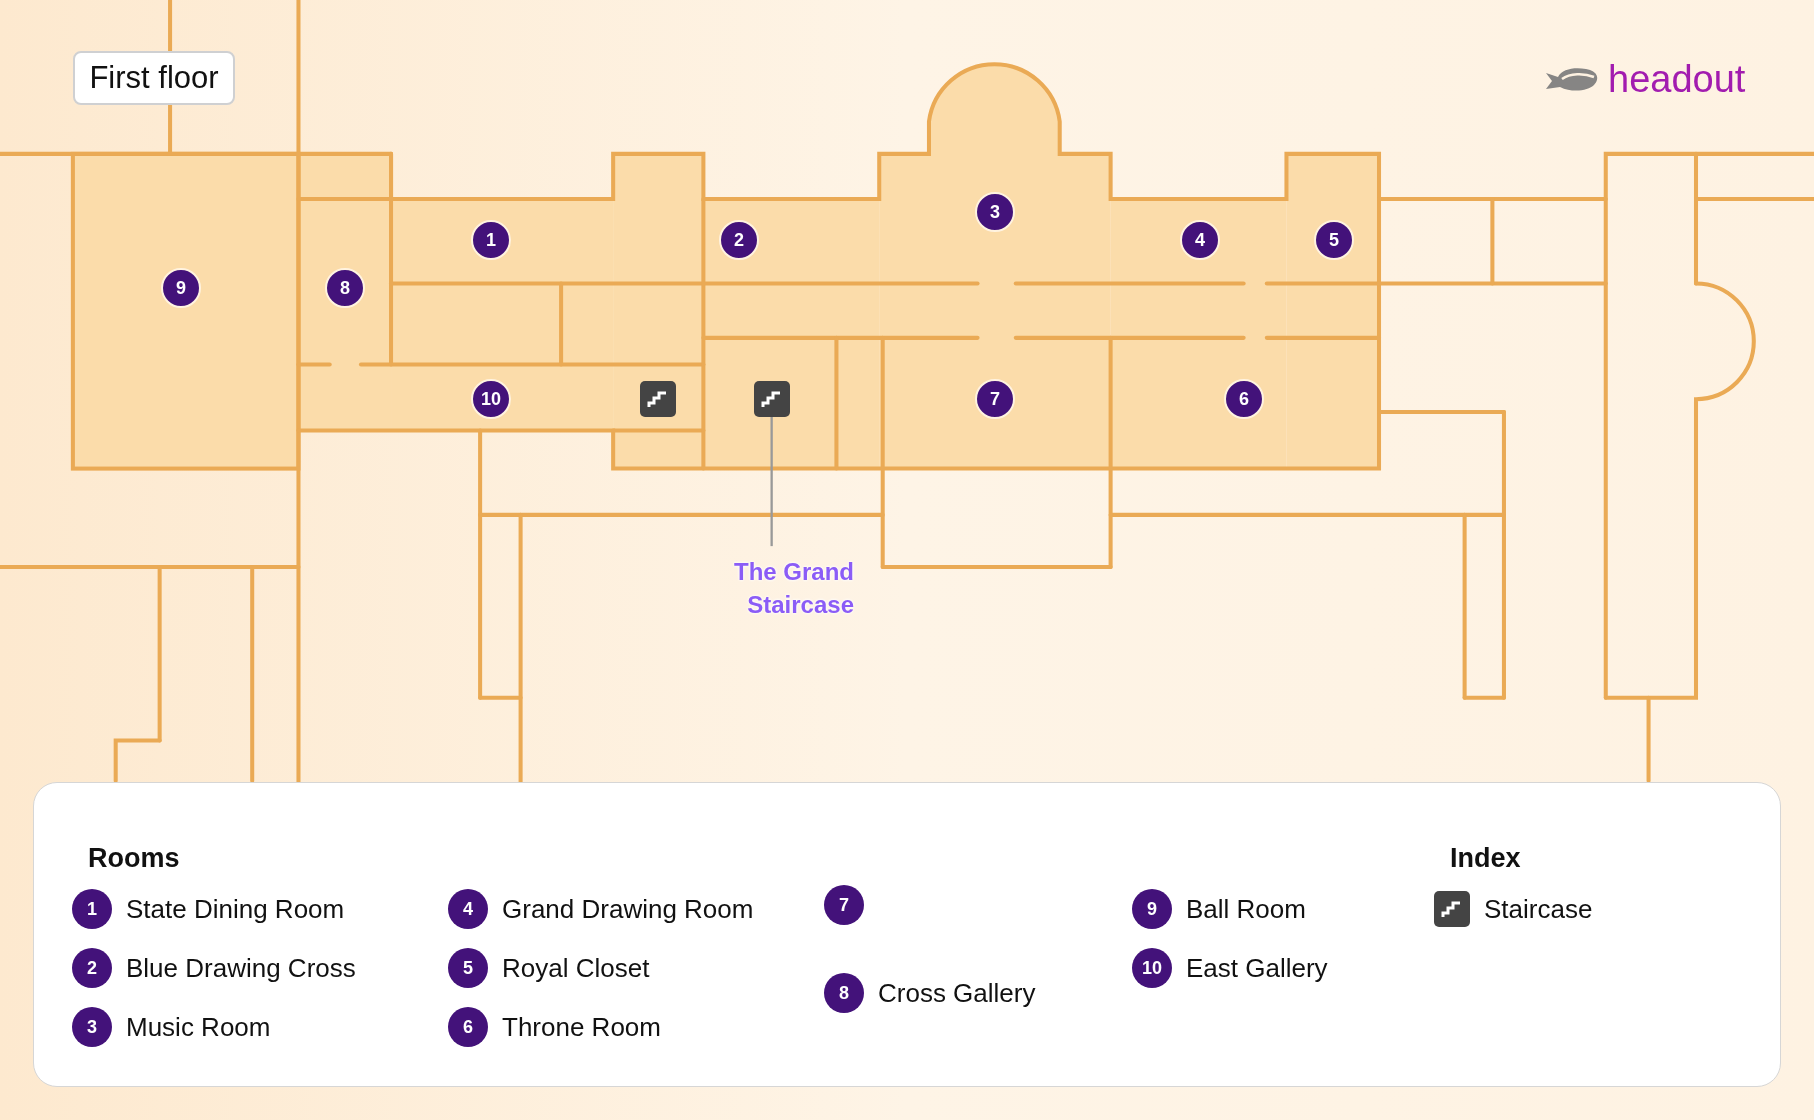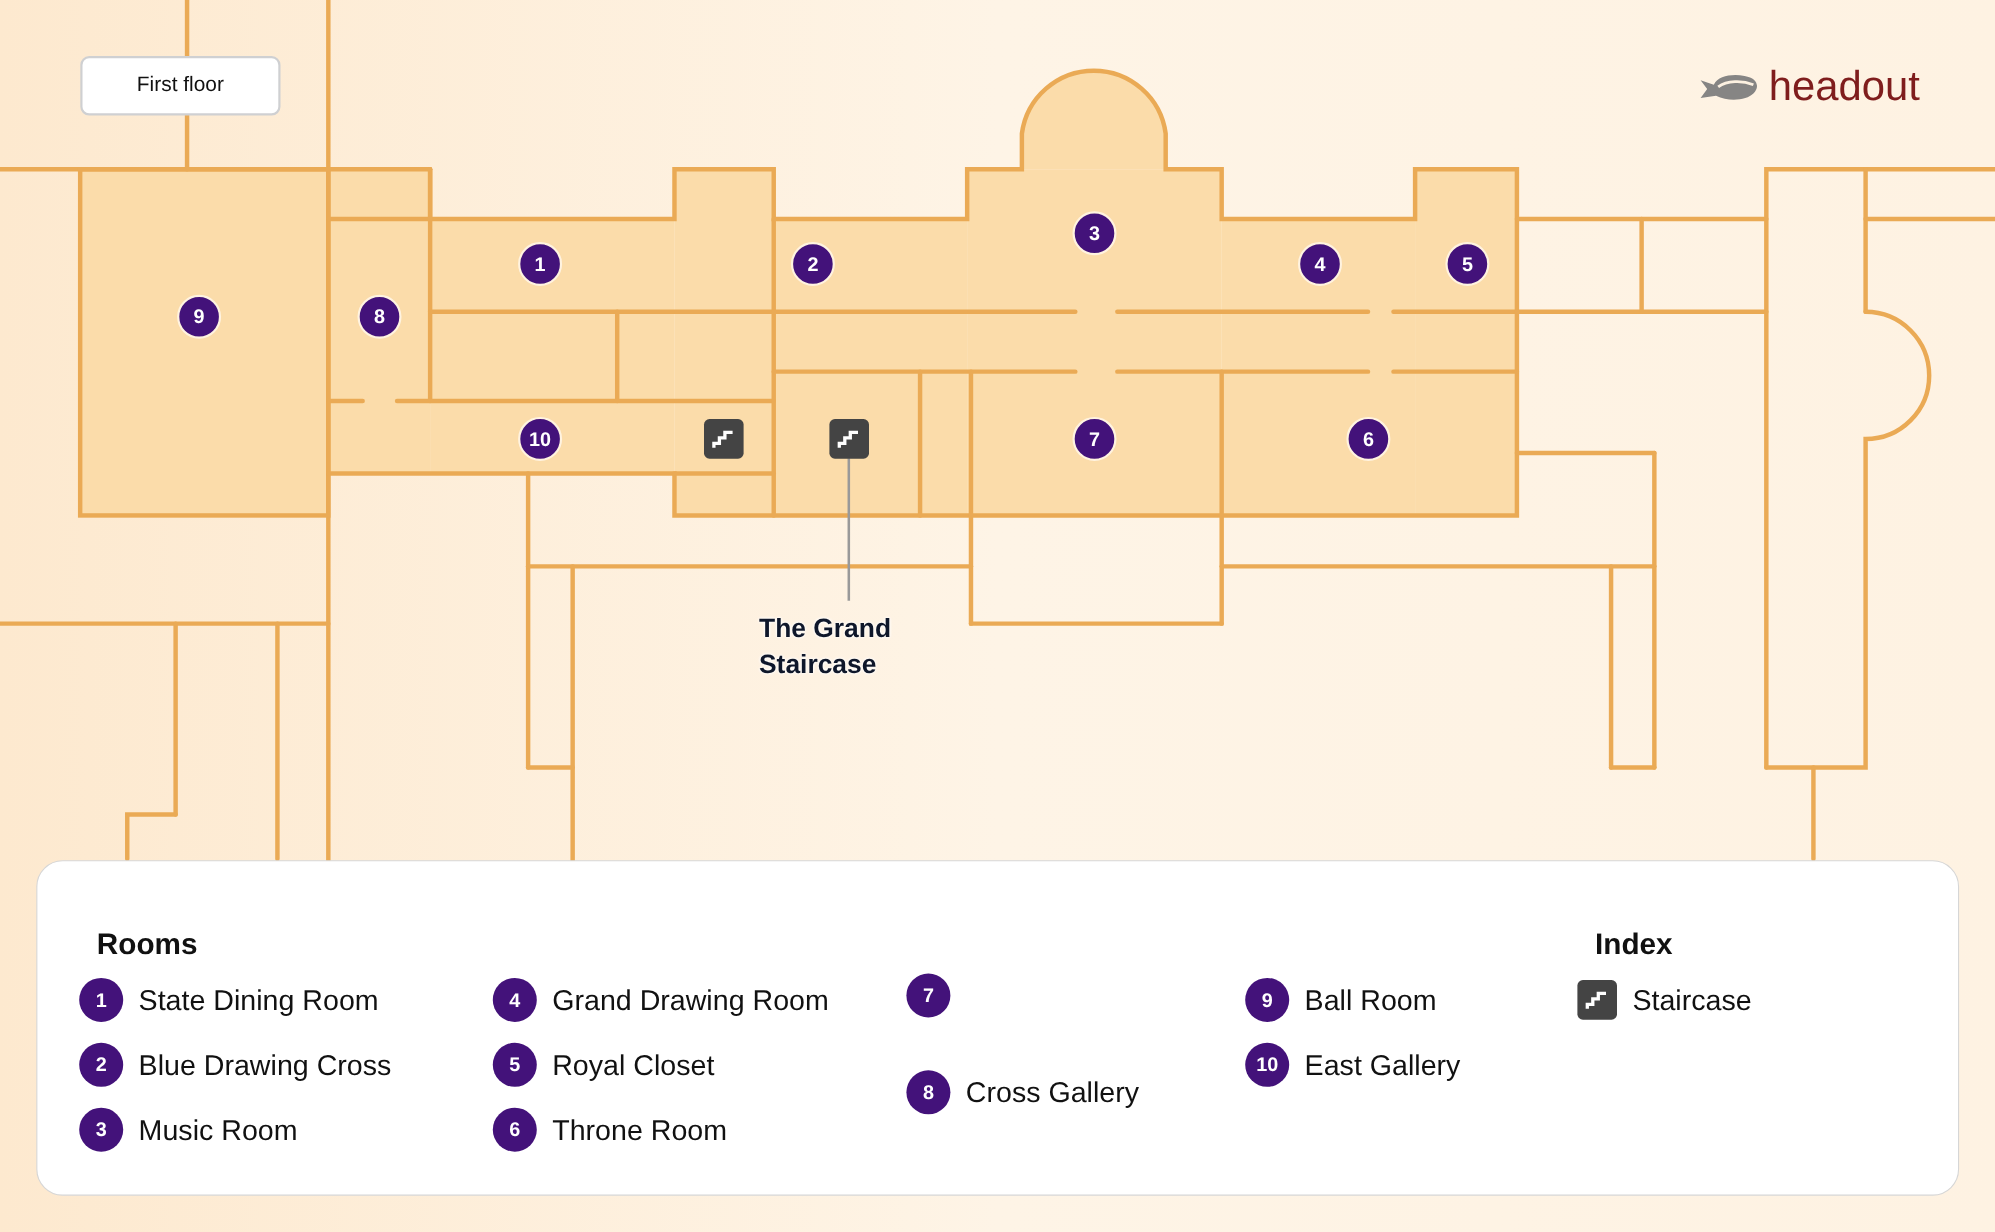--- a/index.html
+++ b/index.html
@@ -1,22 +1,22 @@
 <!DOCTYPE html>
 <html><head>
 <meta charset="utf-8">
 <style>
   html,body{margin:0;padding:0;}
   body{width:1814px;height:1120px;overflow:hidden;background:#fdf1e1;font-family:"Liberation Sans","DejaVu Sans",sans-serif;position:relative;}
   #map{position:absolute;left:0;top:0;width:1814px;height:1120px;}
-  .floor-badge{position:absolute;left:73px;top:51px;width:182px;height:54px;background:#fff;border:2px solid #cfd0d2;border-radius:8px;box-sizing:border-box;display:flex;align-items:center;justify-content:center;font-size:19px;color:#111;}
-  .logo{position:absolute;left:1544px;top:58px;display:flex;align-items:center;gap:8px;color:#7f1d1d;font-size:38px;}
+  .floor-badge{position:absolute;left:73px;top:51px;width:162px;height:54px;background:#fff;border:2px solid #cfd0d2;border-radius:8px;box-sizing:border-box;display:flex;align-items:center;justify-content:center;font-size:31px;color:#111;}
+  .logo{position:absolute;left:1544px;top:58px;display:flex;align-items:center;gap:8px;color:#a21caf;font-size:38px;}
   .marker{position:absolute;width:40px;height:40px;margin:-20px 0 0 -20px;border-radius:50%;background:#43127a;border:2px solid #fff3e0;box-sizing:border-box;color:#fff;font-weight:bold;font-size:18px;display:flex;align-items:center;justify-content:center;}
   .stair{position:absolute;width:36px;height:36px;margin:-18px 0 0 -18px;background:#444;border-radius:5px;display:flex;align-items:center;justify-content:center;}
-  .callout{position:absolute;left:690px;top:555px;width:164px;text-align:left;font-weight:bold;font-size:24px;line-height:33px;color:#0f172a;text-shadow:0 0 3px #fff,0 0 3px #fff;}
+  .callout{position:absolute;left:690px;top:555px;width:164px;text-align:right;font-weight:bold;font-size:24px;line-height:33px;color:#8b5cf6;text-shadow:0 0 3px #fff,0 0 3px #fff;}
   .legend{position:absolute;left:33px;top:782px;width:1748px;height:305px;background:#fff;border:1.5px solid #d6d6d6;border-radius:24px;box-sizing:border-box;}
   .legend h3{position:absolute;margin:16px;font-size:27px;font-weight:bold;color:#111;}
   .litem{position:absolute;display:flex;align-items:flex-start;gap:14px;font-size:26px;color:#111;line-height:32px;}
   .lnum{flex:0 0 40px;width:40px;height:40px;border-radius:50%;background:#43127a;color:#fff;font-weight:bold;font-size:18px;display:flex;align-items:center;justify-content:center;margin-top:-4px;}
   .lstair{flex:0 0 36px;width:36px;height:36px;background:#444;border-radius:5px;display:flex;align-items:center;justify-content:center;margin-top:-2px;}
 </style>
 </head>
 <body>
 
 <svg id="map" viewBox="0 0 1568 968" preserveAspectRatio="none">

